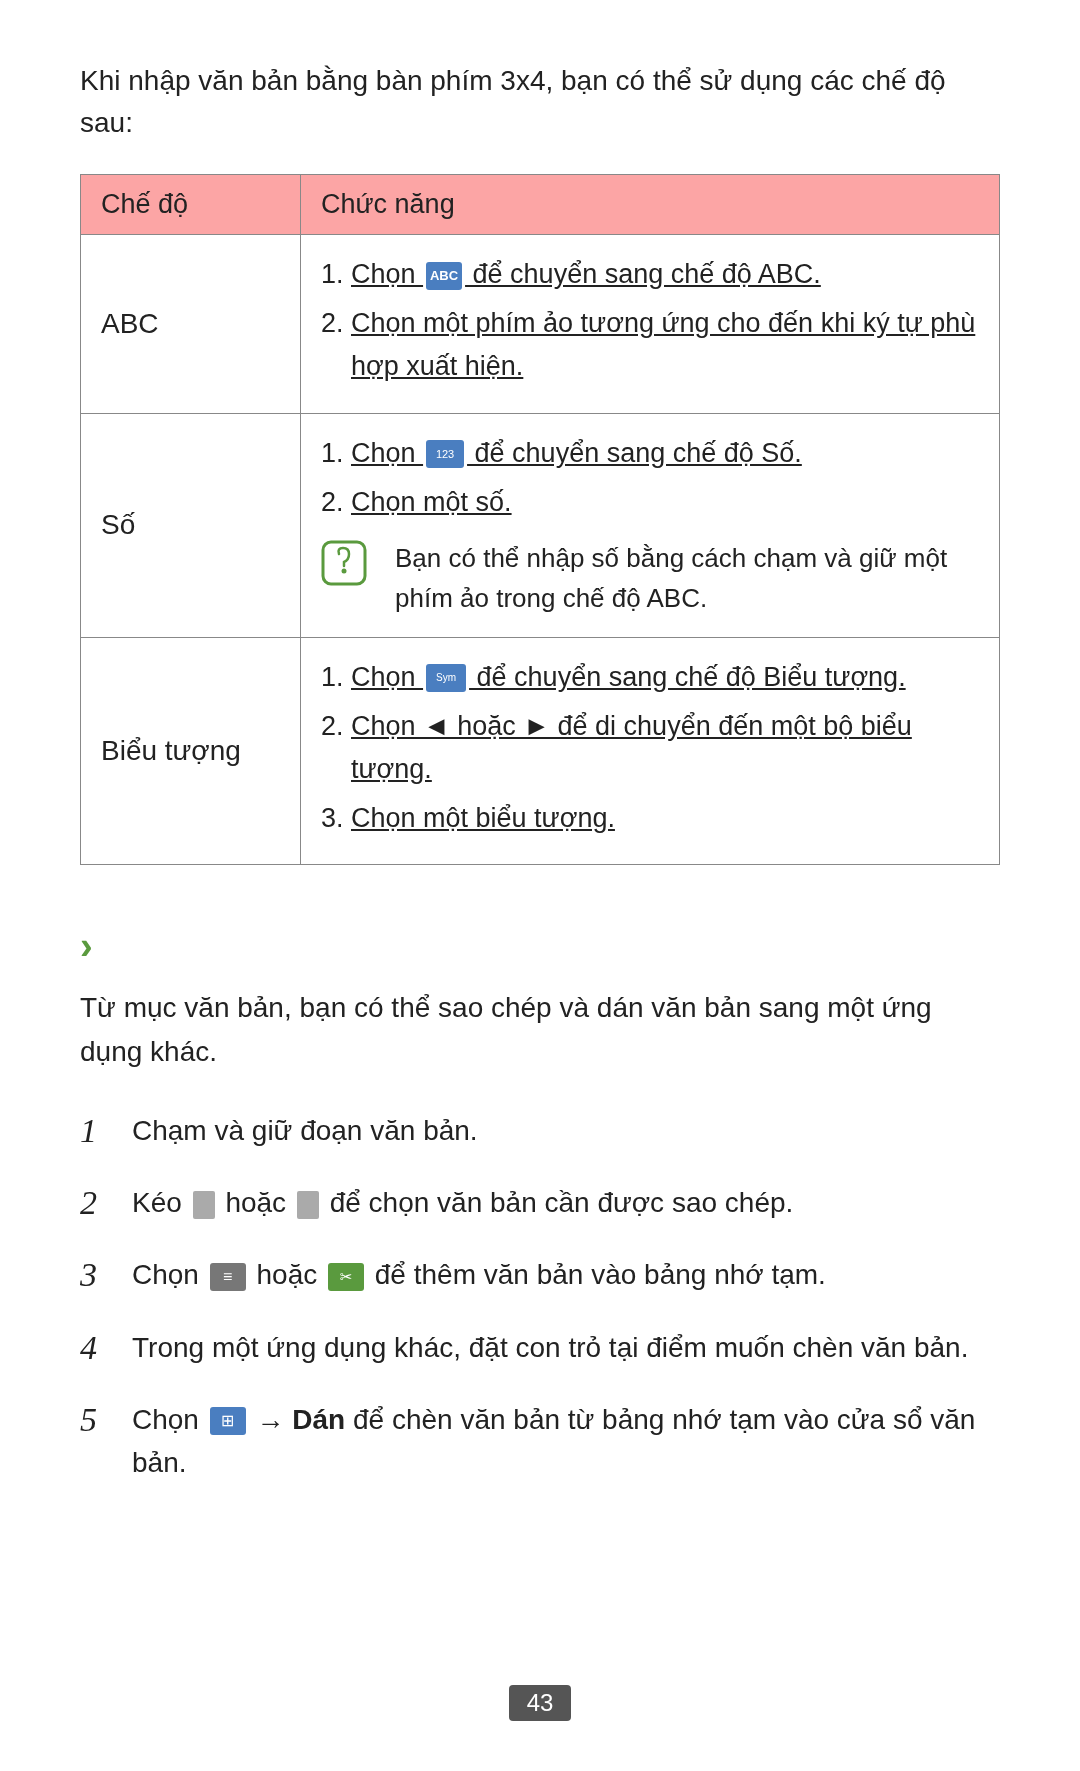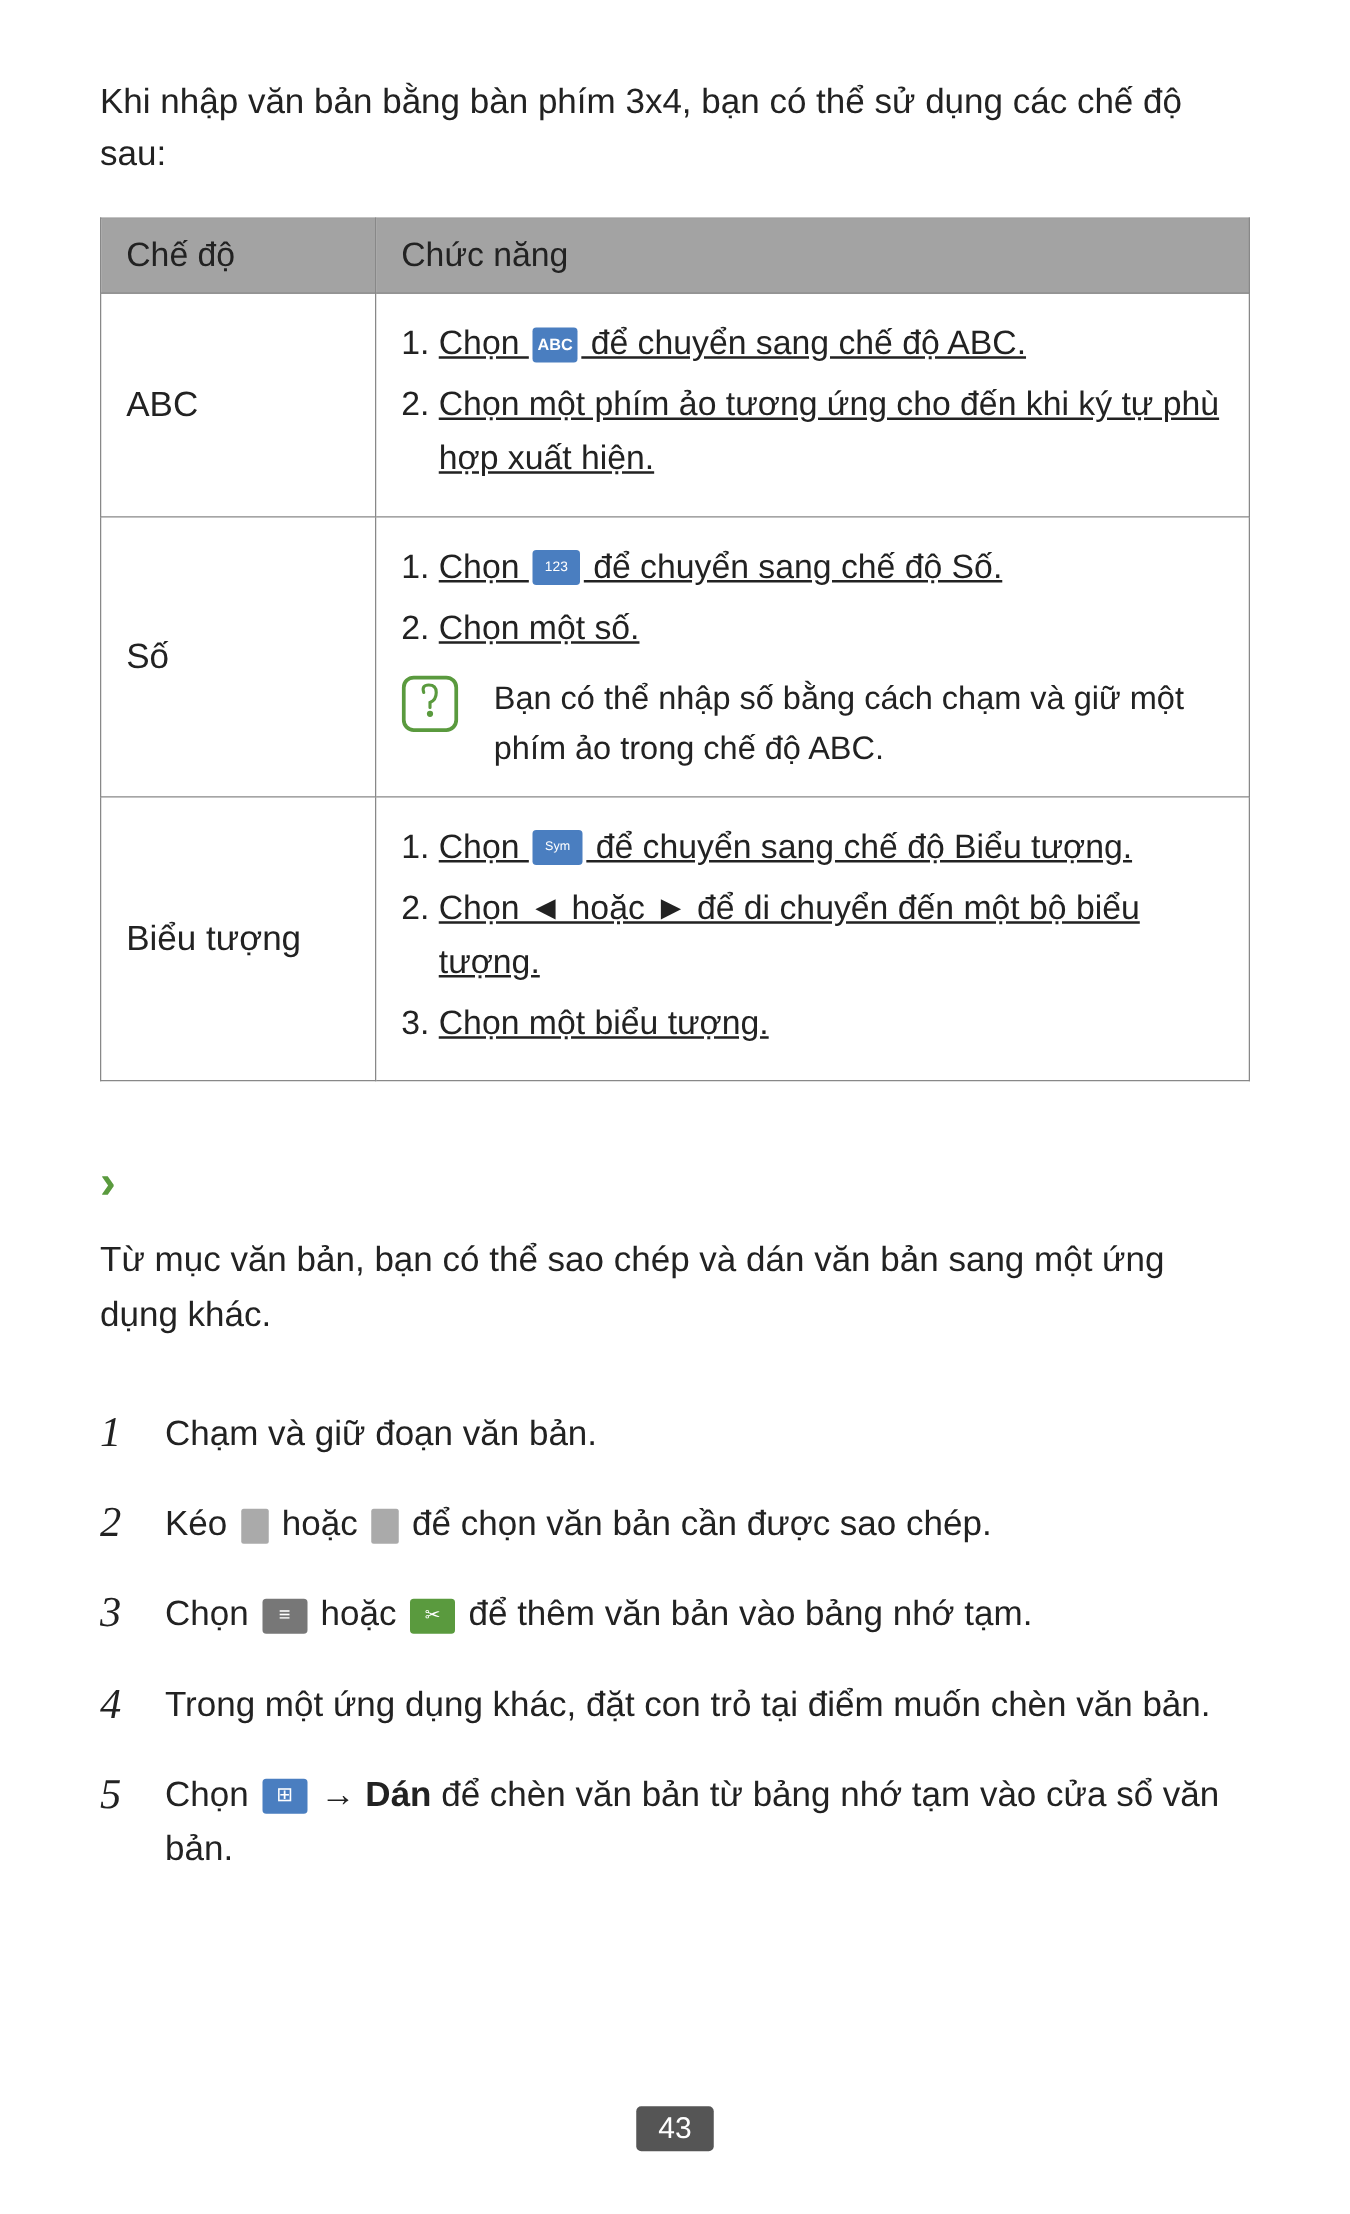--- a/index.html
+++ b/index.html
@@ -29,21 +29,21 @@
     .mode-table {
       width: 100%;
       border-collapse: collapse;
       margin-bottom: 60px;
       font-size: 27px;
     }
 
     .mode-table th {
       border: 1px solid #888;
       padding: 14px 20px;
-      background: #a3a3a3;
+      background: #fca5a5;
       font-weight: normal;
       text-align: left;
       color: #222;
     }
 
     .mode-table td {
       border: 1px solid #888;
       padding: 18px 20px;
       vertical-align: top;
       color: #222;
@@ -103,21 +103,21 @@
 
     .chevron-right {
       color: #5a9a3e;
       font-size: 38px;
       font-weight: bold;
     }
 
     .section-intro {
       font-size: 28px;
       line-height: 1.55;
-      margin-bottom: 52px;
+      margin-bottom: 36px;
       color: #222;
     }
 
     
     .steps-list {
       list-style: none;
       padding: 0;
     }
 
     .steps-list li {

